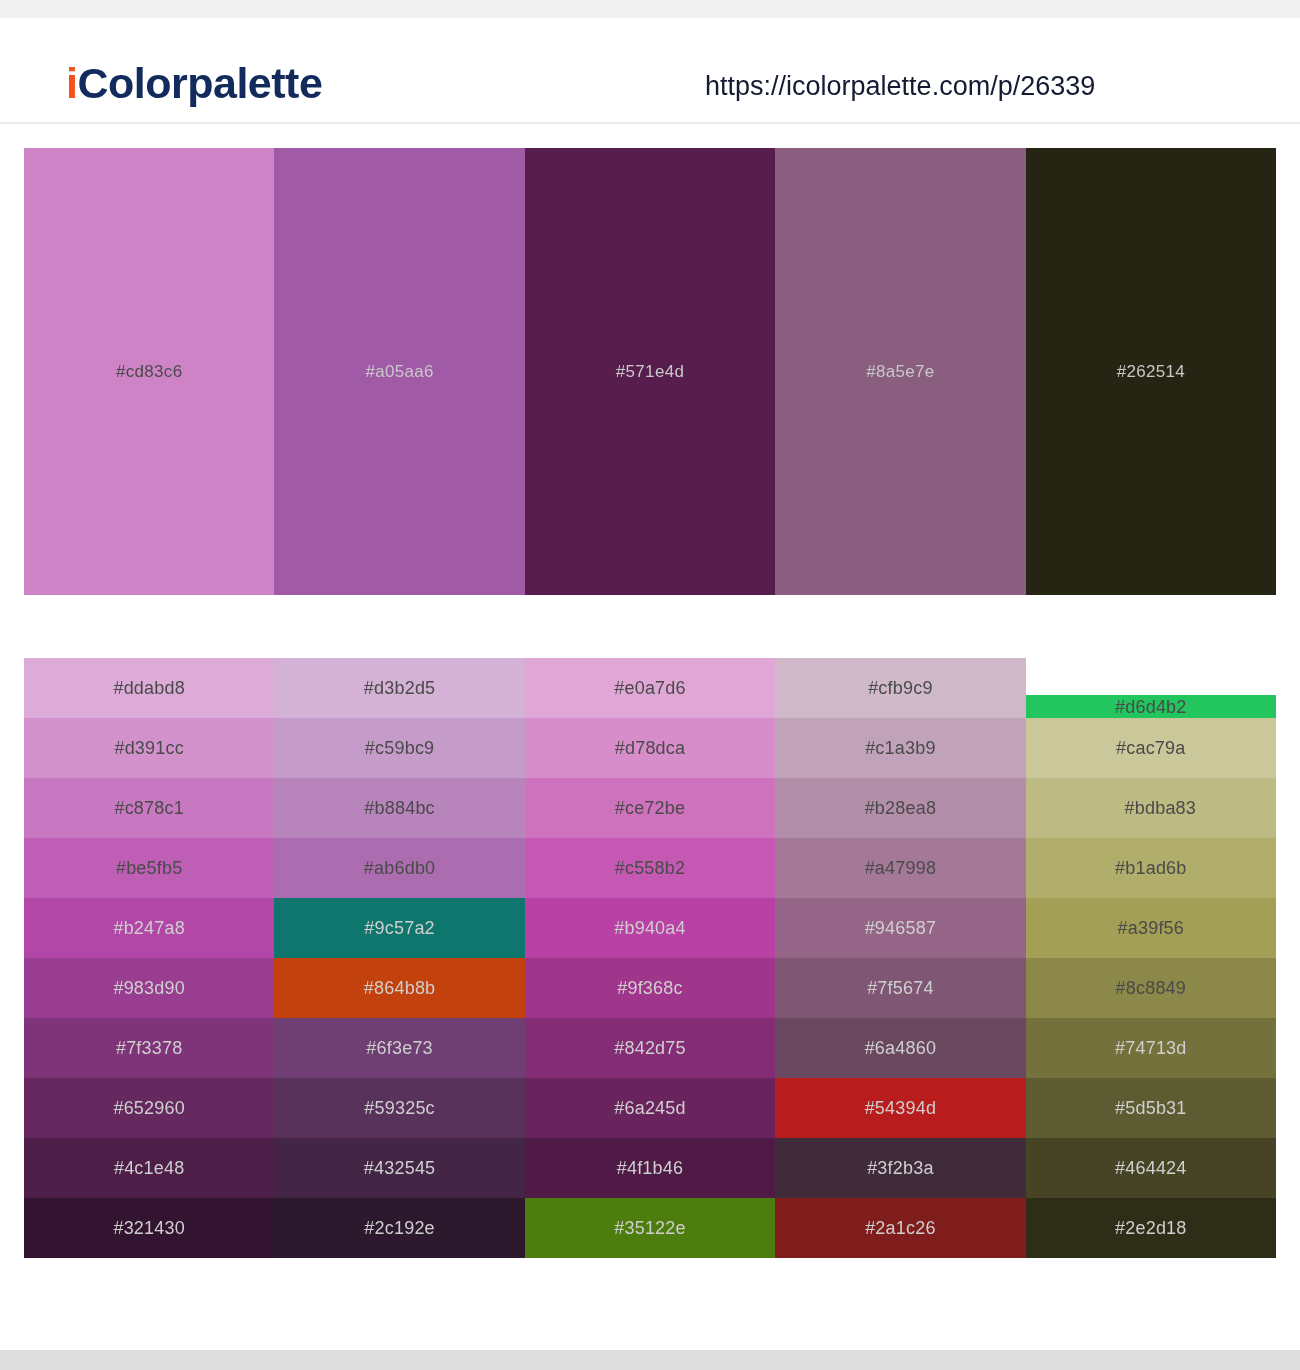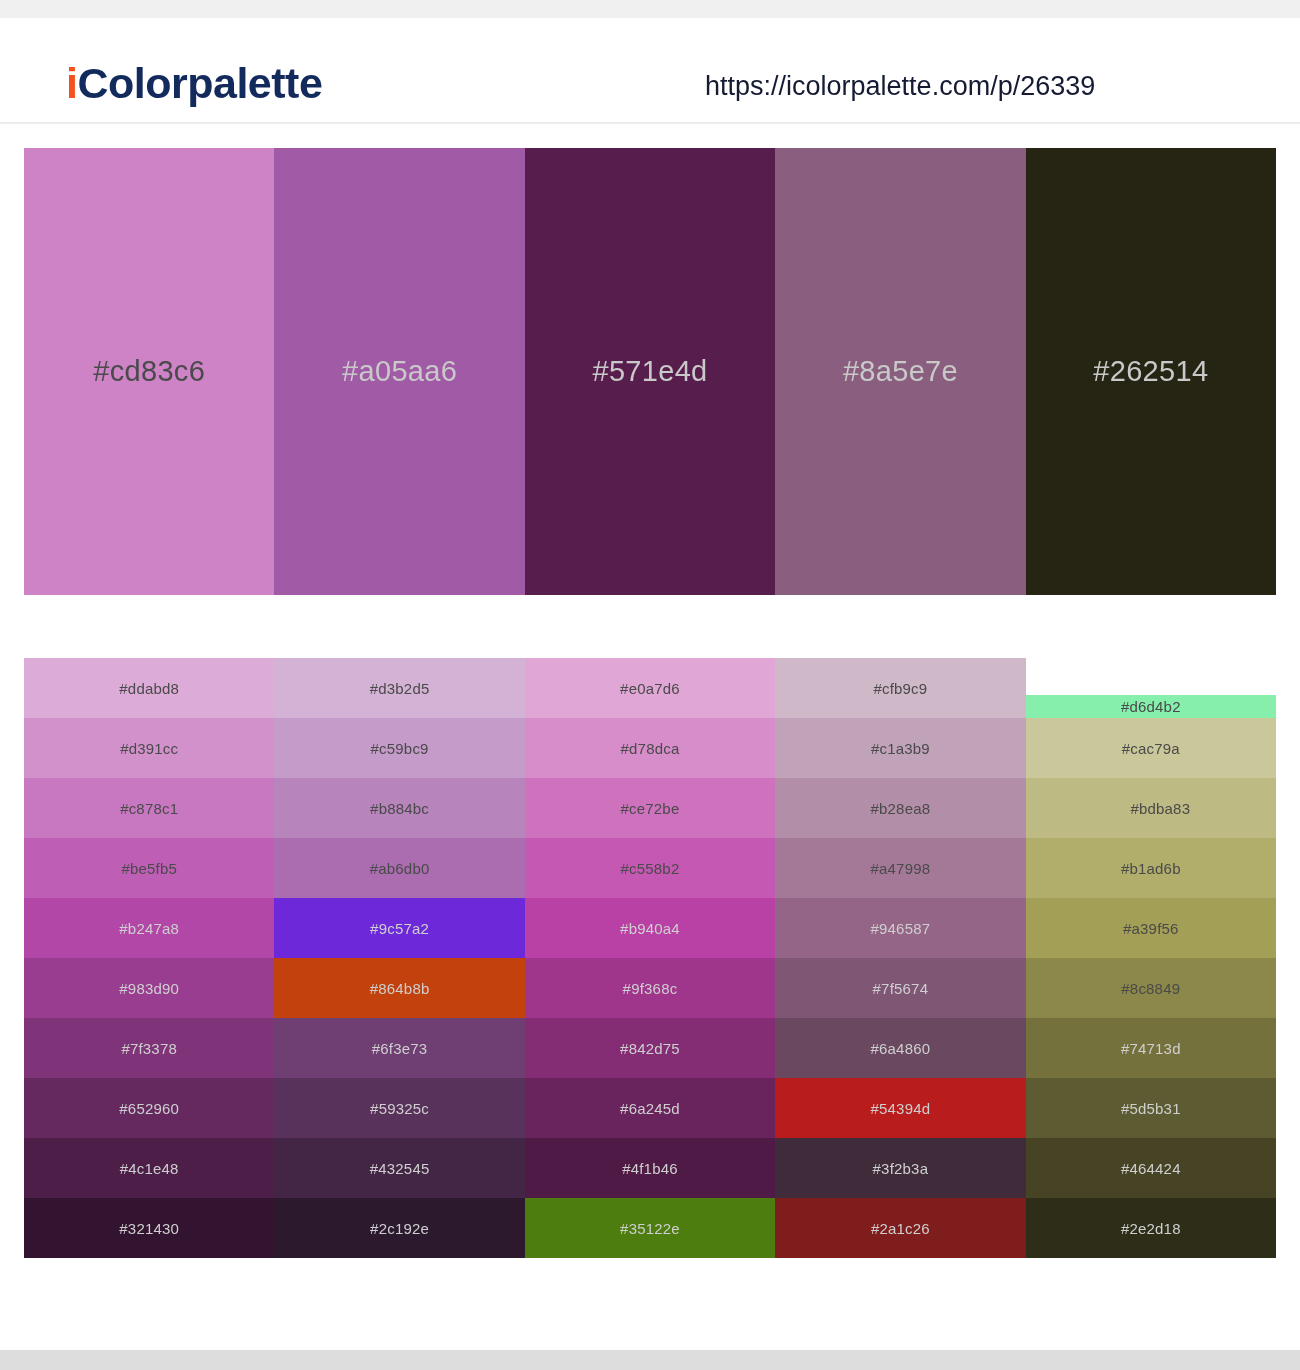--- a/index.html
+++ b/index.html
@@ -72,21 +72,21 @@
     display: flex;
   }
   .swatch {
     flex: 1 1 0;
     position: relative;
     display: flex;
     align-items: center;
     justify-content: center;
   }
   .swatch-label {
-    font-size: 29px;
+    font-size: 17px;
     line-height: 1;
     letter-spacing: 0.3px;
     user-select: text;
   }
   .swatch-label.on-light { color: #4a4a4a; }
   .swatch-label.on-dark  { color: #c9c9c9; }
 
   
   .shade-grid {
     position: absolute;
@@ -97,21 +97,21 @@
     display: grid;
     grid-template-columns: repeat(5, 1fr);
     grid-auto-rows: 60px;
   }
   .shade-cell {
     display: flex;
     align-items: center;
     justify-content: center;
   }
   .shade-label {
-    font-size: 15px;
+    font-size: 18px;
     line-height: 1;
     letter-spacing: 0.2px;
   }
   .shade-label.on-light { color: #4a4a4a; }
   .shade-label.on-dark  { color: #cfcfcf; }
 
   
   .bottom-band {
     position: absolute;
     left: 0;
@@ -159,21 +159,21 @@
       </div>
       <div class="shade-cell" style="background: rgb(211, 178, 213);">
         <span class="shade-label on-light">#d3b2d5</span>
       </div>
       <div class="shade-cell" style="background: rgb(224, 167, 214);">
         <span class="shade-label on-light">#e0a7d6</span>
       </div>
       <div class="shade-cell" style="background: rgb(207, 185, 201);">
         <span class="shade-label on-light">#cfb9c9</span>
       </div>
-      <div class="shade-cell" style="background: #86efac; margin-top: 37px;">
+      <div class="shade-cell" style="background: #22c55e; margin-top: 37px;">
         <span class="shade-label on-light">#d6d4b2</span>
       </div>
       <div class="shade-cell" style="background: rgb(211, 145, 204);">
         <span class="shade-label on-light">#d391cc</span>
       </div>
       <div class="shade-cell" style="background: rgb(197, 155, 201);">
         <span class="shade-label on-light">#c59bc9</span>
       </div>
       <div class="shade-cell" style="background: rgb(215, 141, 202);">
         <span class="shade-label on-light">#d78dca</span>
@@ -210,21 +210,21 @@
       </div>
       <div class="shade-cell" style="background: rgb(164, 121, 152);">
         <span class="shade-label on-light">#a47998</span>
       </div>
       <div class="shade-cell" style="background: rgb(177, 173, 107);">
         <span class="shade-label on-light">#b1ad6b</span>
       </div>
       <div class="shade-cell" style="background: rgb(178, 71, 168);">
         <span class="shade-label on-dark">#b247a8</span>
       </div>
-      <div class="shade-cell" style="background: #6d28d9;">
+      <div class="shade-cell" style="background: #0f766e;">
         <span class="shade-label on-dark">#9c57a2</span>
       </div>
       <div class="shade-cell" style="background: rgb(185, 64, 164);">
         <span class="shade-label on-dark">#b940a4</span>
       </div>
       <div class="shade-cell" style="background: rgb(148, 101, 135);">
         <span class="shade-label on-dark">#946587</span>
       </div>
       <div class="shade-cell" style="background: rgb(163, 159, 86);">
         <span class="shade-label on-light">#a39f56</span>

